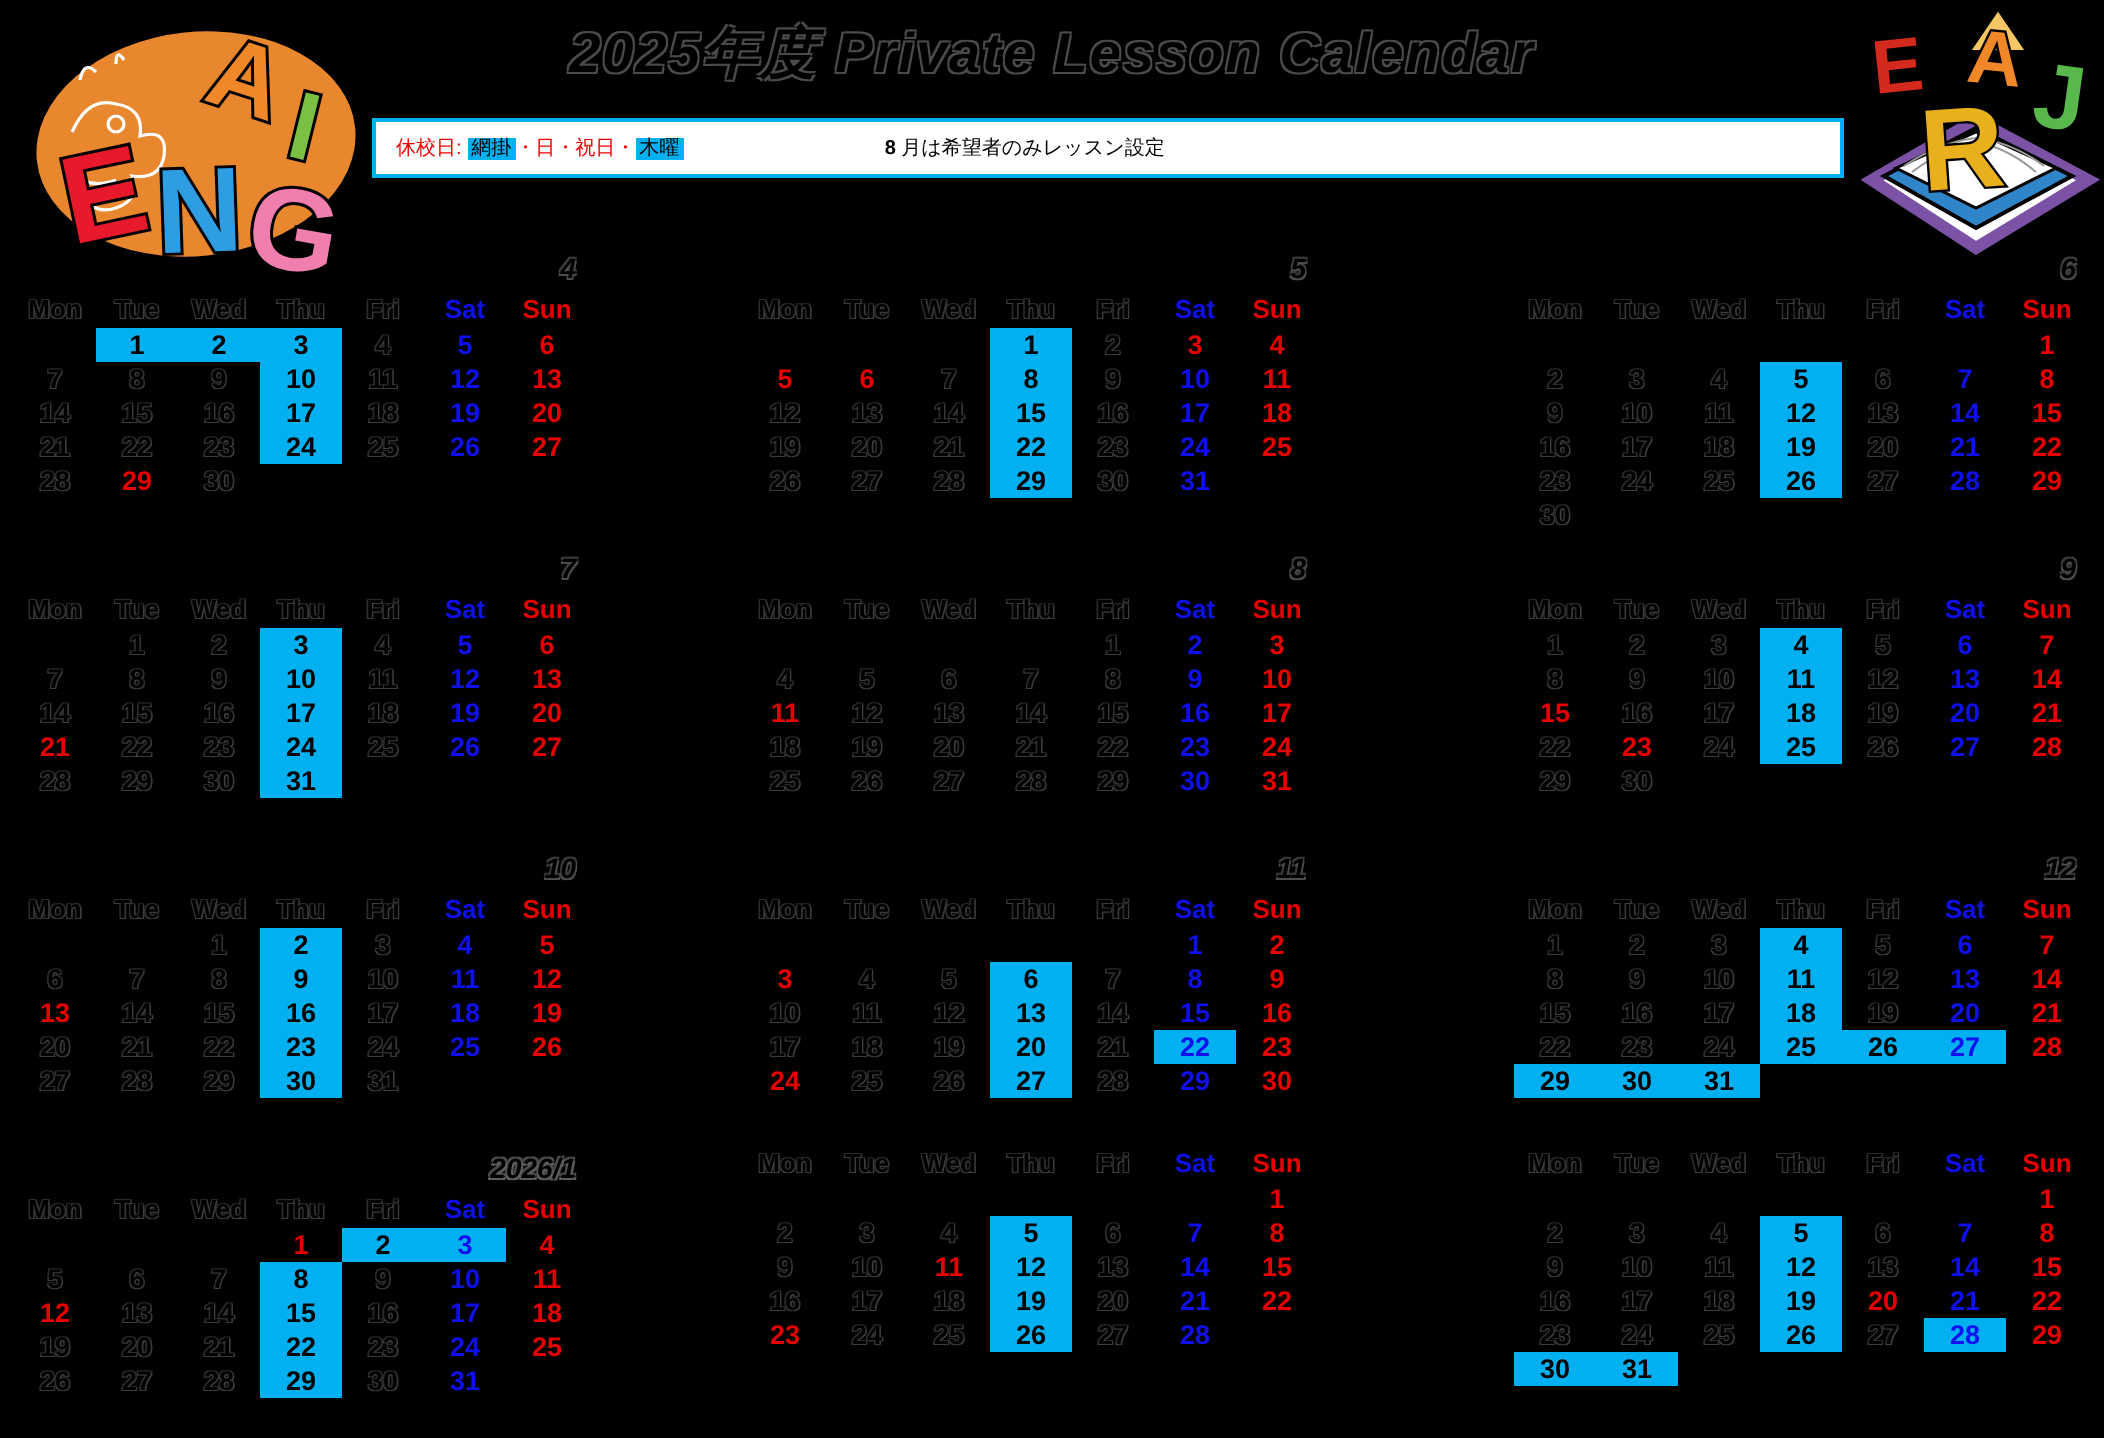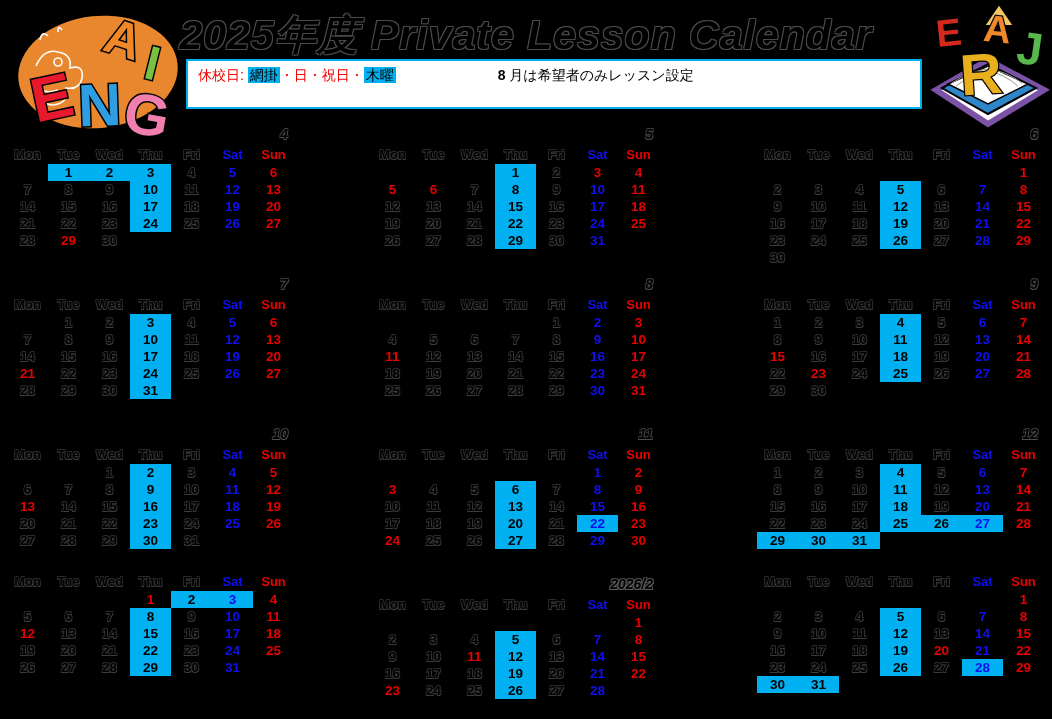--- a/index.html
+++ b/index.html
@@ -4,29 +4,29 @@
 <style>
   html,body{margin:0;padding:0;}
   body{
     width:1052px;height:719px;position:relative;overflow:hidden;
     background:#000;
     font-family:"Liberation Sans", sans-serif;
   }
   
   .page-title{
     position:absolute;left:0;top:8px;width:1052px;text-align:center;
-    font-size:41px;font-weight:bold;font-style:italic;letter-spacing:1px;
+    font-size:28px;font-weight:bold;font-style:italic;letter-spacing:1px;
     color:#000;
     text-shadow:1px 1px 0 #4a4a4a,-1px -1px 0 #4a4a4a,1px -1px 0 #4a4a4a,-1px 1px 0 #4a4a4a;
   }
   
   .info-box{
     position:absolute;left:186px;top:59px;width:712px;
     background:#fff;border:2px solid #00B0F0;
-    padding:2px 10px 20px 10px;font-size:14px;color:#000;
+    padding:2px 10px 0 10px;font-size:10px;color:#000;
   }
   .info-line{line-height:24px;white-space:nowrap;}
   .red-text{color:#f00000;}
   .hl-chip{background:#00B0F0;color:#000;padding:0 2px;}
   .august-note{margin-left:98px;}
   .seg-b{font-weight:bold;}
   
   .month{position:absolute;width:287px;}
   .mlabel{
     height:23px;line-height:23px;text-align:right;padding-right:6px;
@@ -621,20 +621,21 @@
         <div class="hl ">29</div>
         <div class="hl ">30</div>
         <div class="hl ">31</div>
         <div></div>
         <div></div>
         <div></div>
         <div></div>
       </div>
     </div>
     <div class="month" style="left: 7px; top: 573px;">
+      <div class="mlabel y26">2026/1</div>
       <div class="hrow">
         <div class="ghost">Mon</div>
         <div class="ghost">Tue</div>
         <div class="ghost">Wed</div>
         <div class="ghost">Thu</div>
         <div class="ghost">Fri</div>
         <div class="c-blue">Sat</div>
         <div class="c-red">Sun</div>
       </div>
       <div class="wrow">
@@ -677,21 +678,20 @@
         <div class="ghost">26</div>
         <div class="ghost">27</div>
         <div class="ghost">28</div>
         <div class="hl ">29</div>
         <div class="ghost">30</div>
         <div class="c-blue">31</div>
         <div></div>
       </div>
     </div>
     <div class="month" style="left: 372px; top: 573px;">
-      <div class="mlabel y26">2026/2</div>
       <div class="hrow">
         <div class="ghost">Mon</div>
         <div class="ghost">Tue</div>
         <div class="ghost">Wed</div>
         <div class="ghost">Thu</div>
         <div class="ghost">Fri</div>
         <div class="c-blue">Sat</div>
         <div class="c-red">Sun</div>
       </div>
       <div class="wrow">

